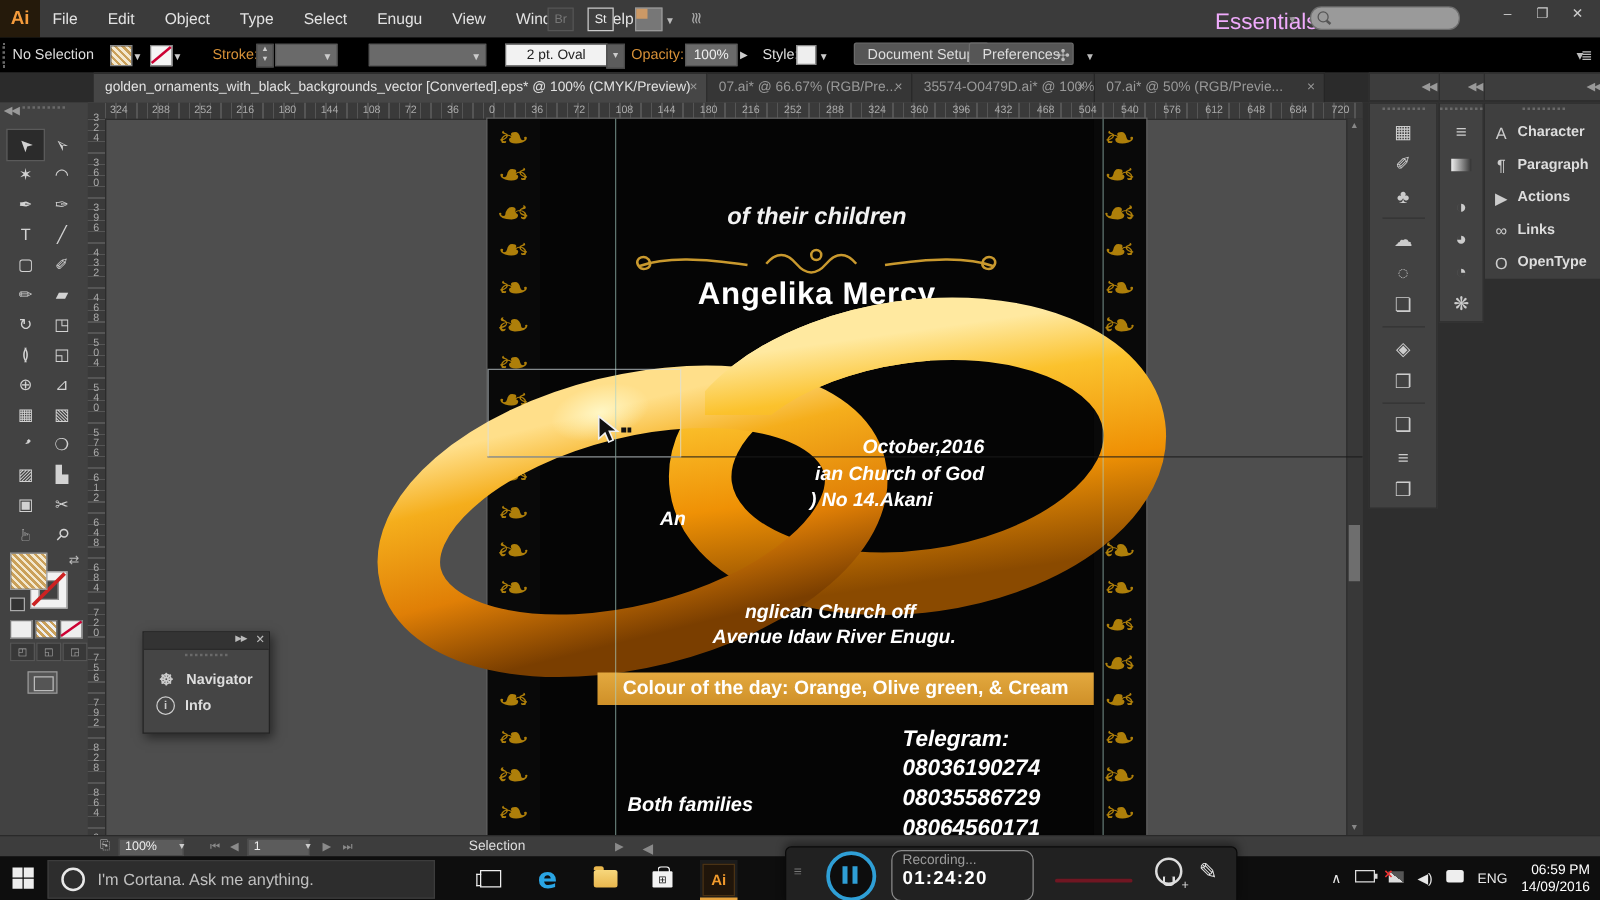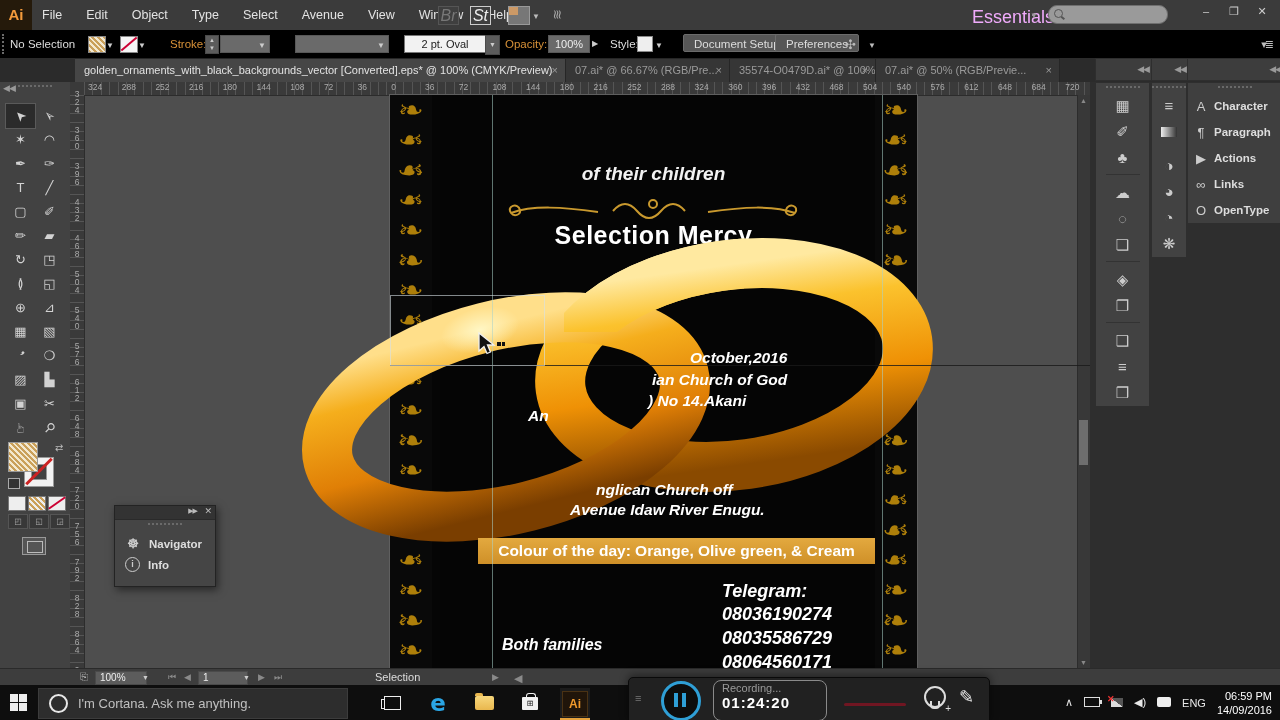--- a/index.html
+++ b/index.html
@@ -5,21 +5,21 @@
   html,body{margin:0;padding:0;background:#222;}
   #app{position:relative;width:1280px;height:720px;overflow:hidden;background:#3b3b3b;
        font-family:"Liberation Sans",sans-serif;font-size:12px;color:#ddd;-webkit-font-smoothing:antialiased;}
   .grip{height:3px;border-top:2px dotted #6a6a6a;width:34px;margin:3px auto 2px auto;}
 
   
   #titlebar{position:absolute;left:0;top:0;width:1280px;height:30px;background:#3b3b3b;border-bottom:1px solid #2b2b2b;}
   #ai-logo{position:absolute;left:0;top:0;width:32px;height:30px;background:#251a0b;color:#f49b3c;
            font-weight:bold;font-size:15px;text-align:center;line-height:30px;}
   #menus{position:absolute;left:42px;top:0;height:30px;display:flex;align-items:center;gap:24px;color:#e3e3e3;font-size:12.5px;}
-  .badge{position:absolute;top:6px;width:19px;height:17px;text-align:center;line-height:17px;font-size:16px;border:1px solid #777;color:#bbb;background:#3f3f3f;font-style:italic;}
+  .badge{position:absolute;top:6px;width:19px;height:17px;text-align:center;line-height:17px;font-size:10px;border:1px solid #777;color:#bbb;background:#3f3f3f;}
   #br-badge{left:438px;color:#777;border-color:#555;}
   #st-badge{left:470px;border-color:#ccc;color:#eee;}
   #layout-icon{left:508px;top:6px;width:20px;height:17px;position:absolute;background:#777;border:1px solid #999;}
   #layout-icon b{position:absolute;left:0;top:0;width:9px;height:8px;background:#c96;}
   #layout-caret{position:absolute;left:532px;top:12px;color:#bbb;font-size:8px;}
   #wave-icon{position:absolute;left:552px;top:7px;color:#aaa;font-size:13px;transform:rotate(90deg);}
   #workspace{position:absolute;left:972px;top:7px;color:#f0abfc;font-size:18px;}
   #workspace-caret{position:absolute;left:1030px;top:11px;font-size:8px;color:#999;}
   #search-pill{position:absolute;left:1048px;top:5px;width:118px;height:17px;background:#9a9a9a;border-radius:9px;border:1px solid #6f6f6f;}
   #search-glyph{position:absolute;left:5px;top:3px;width:7px;height:7px;border:1.5px solid #555;border-radius:50%;}
@@ -218,21 +218,21 @@
 <div id="app">
 
   <div id="titlebar">
     <div id="ai-logo">Ai</div>
     <div id="menus">
         <span class="mi">File</span>
         <span class="mi">Edit</span>
         <span class="mi">Object</span>
         <span class="mi">Type</span>
         <span class="mi">Select</span>
-        <span class="mi">Avenue</span>
+        <span class="mi">Enugu</span>
         <span class="mi">View</span>
         <span class="mi">Window</span>
         <span class="mi">Help</span>
       </div>
     <div class="badge" id="br-badge">Br</div>
     <div class="badge" id="st-badge">St</div>
     <div id="layout-icon">
         <b></b>
       </div>
     <div id="layout-caret">▼</div>
@@ -444,21 +444,21 @@
         <svg id="inv-orn" width="300" height="24" viewBox="0 0 300 24">
           <g fill="none" stroke="#c9992e" stroke-width="2">
             <path d="M8,16 C30,8 60,10 95,15"></path>
             <path d="M8,16 c-5,-7 7,-11 9,-3 c1,5 -6,7 -9,3"></path>
             <path d="M292,16 C270,8 240,10 205,15"></path>
             <path d="M292,16 c5,-7 -7,-11 -9,-3 c-1,5 6,7 9,3"></path>
             <path d="M110,14 q12,-14 24,0 q12,14 24,0 q12,-14 24,0"></path>
             <circle cx="150" cy="7" r="4"></circle>
           </g>
         </svg>
-        <div id="inv-name">Selection Mercy</div>
+        <div id="inv-name">Angelika Mercy</div>
 
         <div class="frag" style="left:300px;top:254px">October,2016</div>
         <div class="frag" style="left:262px;top:276px">ian Church of God</div>
         <div class="frag" style="left:258px;top:297px">) No 14.Akani</div>
         <div class="frag" style="left:138px;top:312px">An</div>
         <div class="frag" style="left:206px;top:386px">nglican Church off</div>
         <div class="frag" style="left:180px;top:406px">Avenue Idaw River Enugu.</div>
 
         <div id="banner">Colour of the day:  Orange, Olive green, &amp; Cream</div>
         <div id="families">Both families</div>

